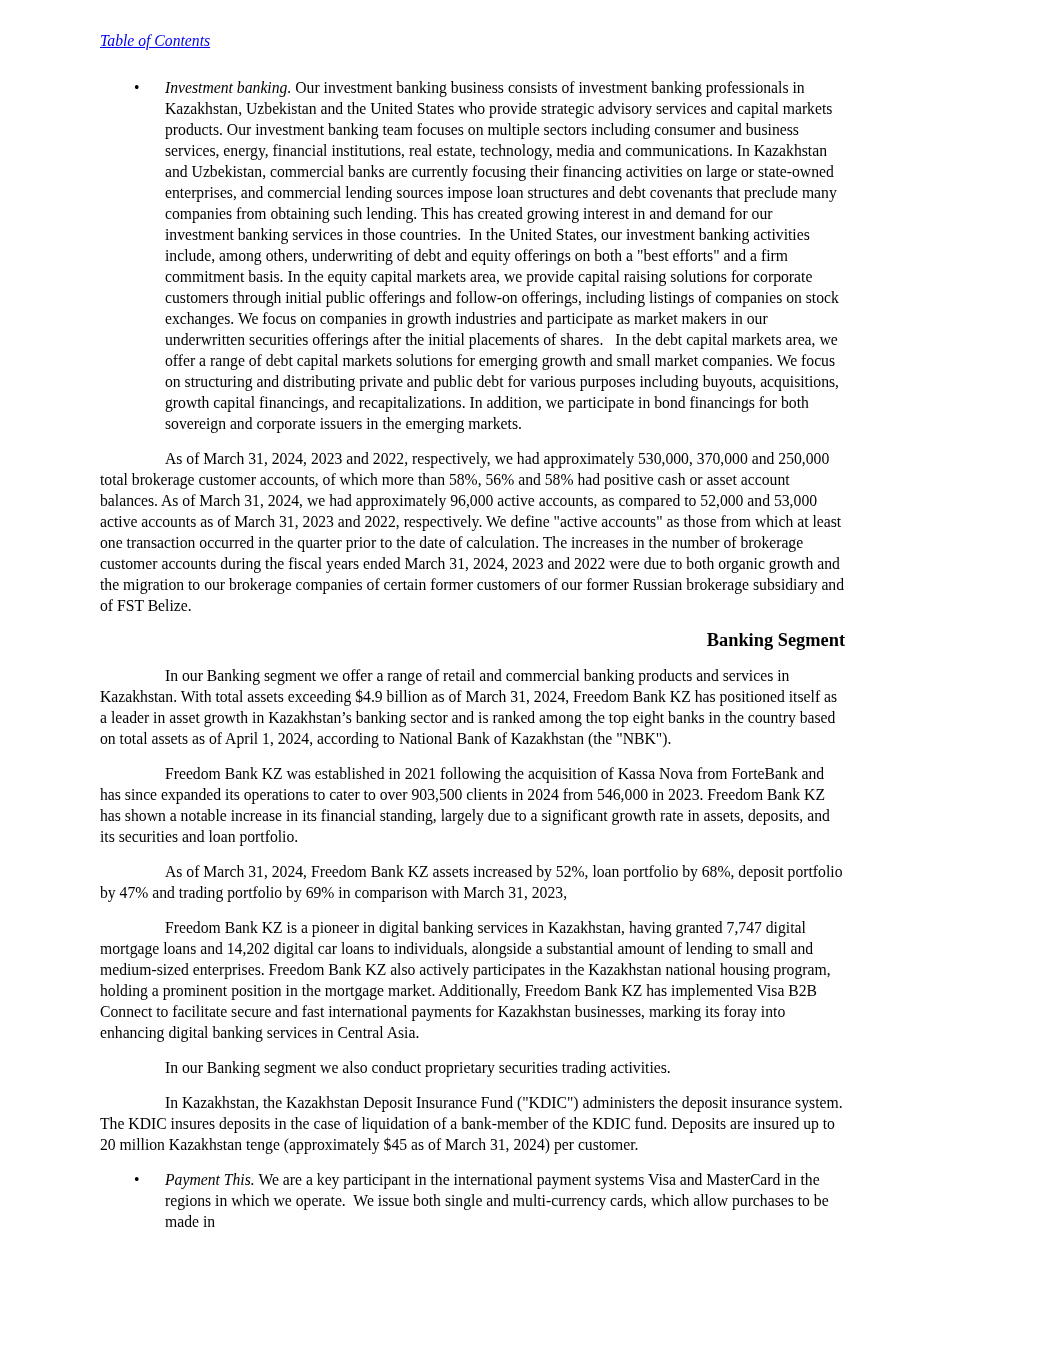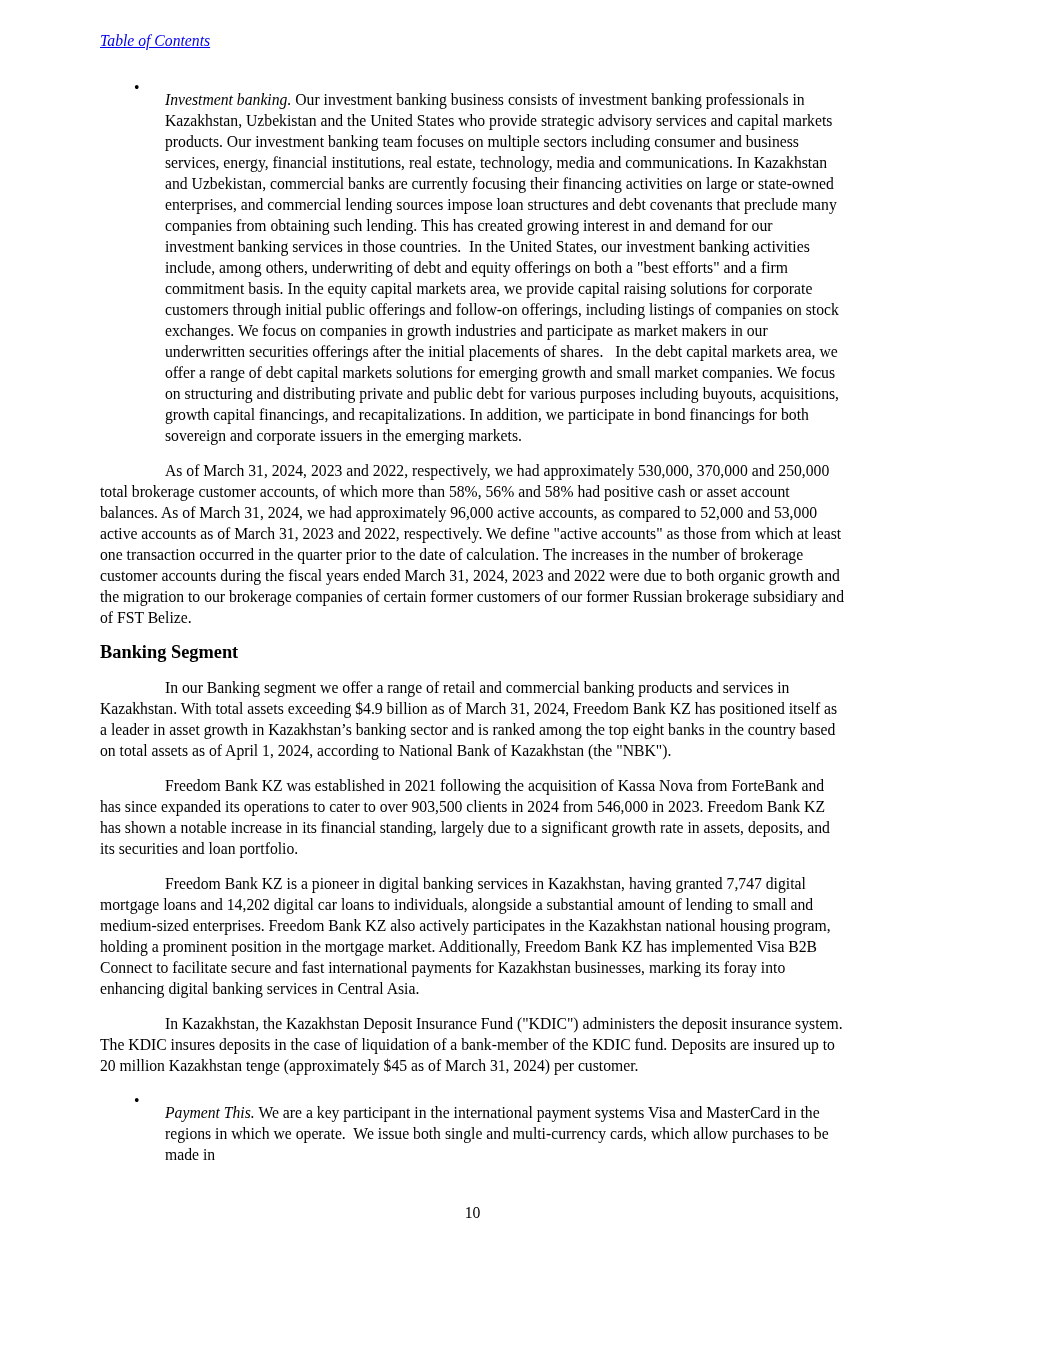--- a/index.html
+++ b/index.html
@@ -30,31 +30,31 @@
     margin-top: 26px;
   }
   .bullet-item.second { margin-top: 14px; }
   .bullet-marker {
     flex: 0 0 65px;
     padding-left: 34px;
   }
   .bullet-body {
     flex: 1;
     white-space: pre-wrap;
-    margin-top: 12px;
   }
   .lead-italic { font-style: italic; }
   .para {
     margin-top: 14px;
     text-indent: 65px;
     white-space: pre-wrap;
   }
   .section-heading {
     margin-top: 14px;
     font-weight: bold;
+    text-align: right;
   }
   .footer {
     margin-top: 37px;
     text-align: center;
   }
 </style>
 </head>
 <body>
 
 <div class="page">
@@ -68,27 +68,28 @@
 
 
   <p class="para">As of March 31, 2024, 2023 and 2022, respectively, we had approximately 530,000, 370,000 and 250,000 total brokerage customer accounts, of which more than 58%, 56% and 58% had positive cash or asset account balances. As of March 31, 2024, we had approximately 96,000 active accounts, as compared to 52,000 and 53,000 active accounts as of March 31, 2023 and 2022, respectively. We define "active accounts" as those from which at least one transaction occurred in the quarter prior to the date of calculation. The increases in the number of brokerage customer accounts during the fiscal years ended March 31, 2024, 2023 and 2022 were due to both organic growth and the migration to our brokerage companies of certain former customers of our former Russian brokerage subsidiary and of FST Belize.</p>
 
   <h3 class="section-heading">Banking Segment</h3>
 
   <p class="para">In our Banking segment we offer a range of retail and commercial banking products and services in Kazakhstan. With total assets exceeding $4.9 billion as of March 31, 2024, Freedom Bank KZ has positioned itself as a leader in asset growth in Kazakhstan’s banking sector and is ranked among the top eight banks in the country based on total assets as of April 1, 2024, according to National Bank of Kazakhstan (the "NBK").</p>
 
   <p class="para">Freedom Bank KZ was established in 2021 following the acquisition of Kassa Nova from ForteBank and has since expanded its operations to cater to over 903,500 clients in 2024 from 546,000 in 2023. Freedom Bank KZ has shown a notable increase in its financial standing, largely due to a significant growth rate in assets, deposits, and its securities and loan portfolio.</p>
 
+  <p class="para">As of March 31, 2024, Freedom Bank KZ assets increased by 52%, loan portfolio by 68%, deposit portfolio by 47% and trading portfolio by 69% in comparison with March 31, 2023,</p>
 
   <p class="para">Freedom Bank KZ is a pioneer in digital banking services in Kazakhstan, having granted 7,747 digital mortgage loans and 14,202 digital car loans to individuals, alongside a substantial amount of lending to small and medium-sized enterprises. Freedom Bank KZ also actively participates in the Kazakhstan national housing program, holding a prominent position in the mortgage market. Additionally, Freedom Bank KZ has implemented Visa B2B Connect to facilitate secure and fast international payments for Kazakhstan businesses, marking its foray into enhancing digital banking services in Central Asia.</p>
 
+  <p class="para">In our Banking segment we also conduct proprietary securities trading activities.</p>
 
 
   <p class="para">In Kazakhstan, the Kazakhstan Deposit Insurance Fund ("KDIC") administers the deposit insurance system. The KDIC insures deposits in the case of liquidation of a bank-member of the KDIC fund. Deposits are insured up to 20 million Kazakhstan tenge (approximately $45 as of March 31, 2024) per customer.</p>
 
   <div class="bullet-item second">
     <span class="bullet-marker">•</span>
     <div class="bullet-body"><span class="lead-italic">Payment This.</span><span> We are a key participant in the international payment systems Visa and MasterCard in the regions in which we operate.  We issue both single and multi-currency cards, which allow purchases to be made in</span></div>
   </div>
 
-  <div class="footer">10</div>
 
 </div>
 
 </body></html>

